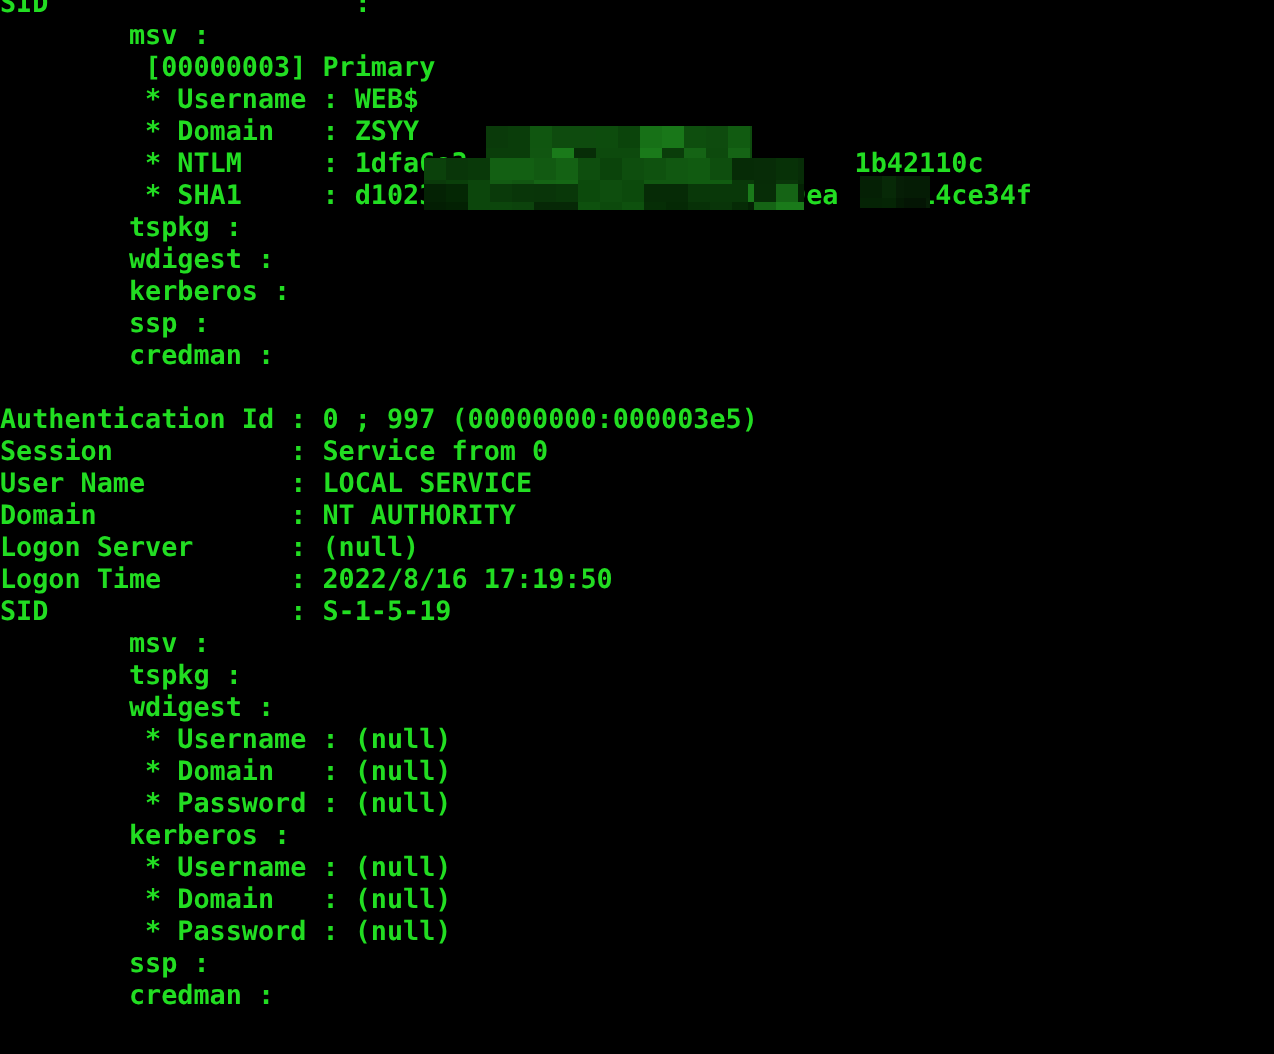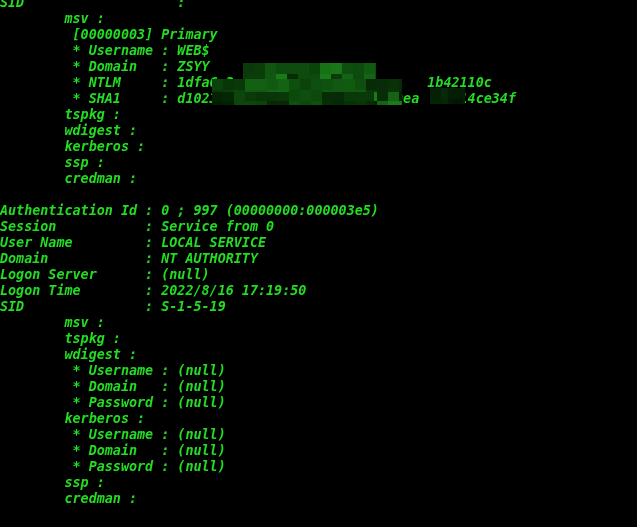--- a/index.html
+++ b/index.html
@@ -14,21 +14,20 @@
     overflow: hidden;
     font-family: "DejaVu Sans Mono", "Liberation Mono", monospace;
   }
 
   #terminal {
     position: relative;
     width: 637px;
     height: 527px;
     background: #000000;
     overflow: hidden;
-    font-style: italic;
   }
 
   
   .screen {
     position: absolute;
     left: 0;
     top: -5px;
     width: 637px;
     font-size: 13.4px;
     line-height: 16px;

